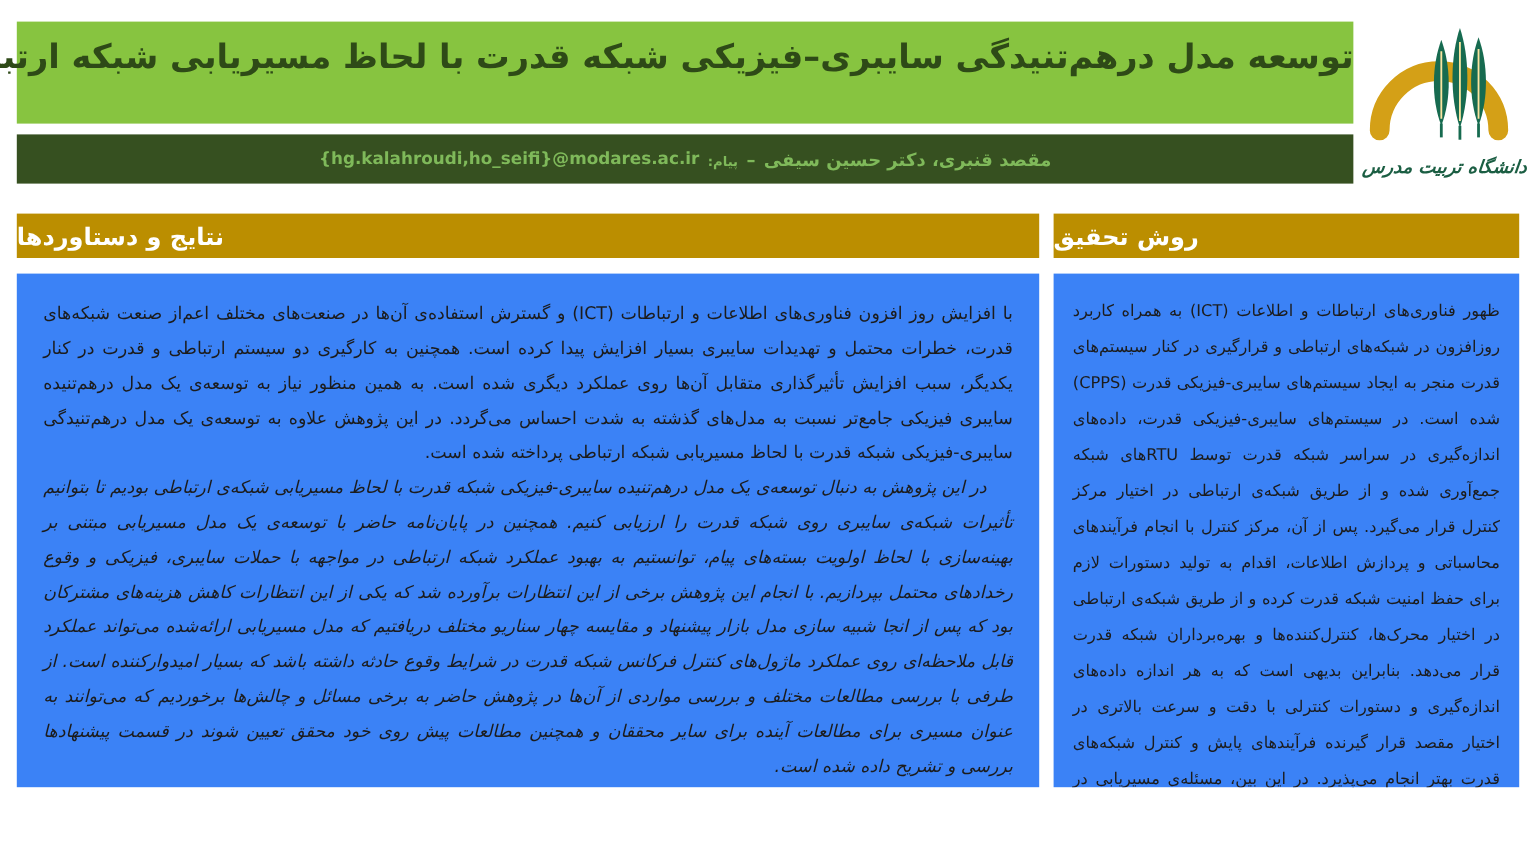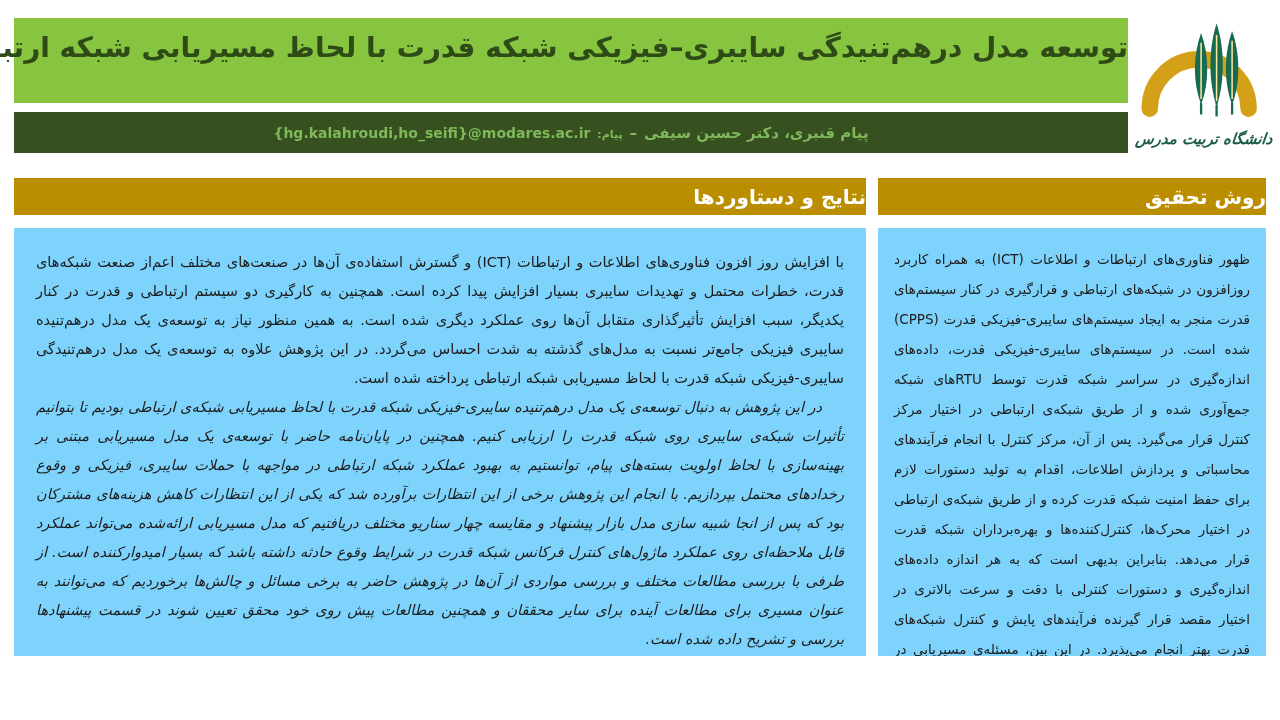--- a/index.html
+++ b/index.html
@@ -33,43 +33,43 @@
   }
   .emblem { margin-top:4px; width:126px; height:126px; display:inline-block; }
   .uni-name {
     direction:rtl; font-size:15px; font-weight:bold; font-style:italic;
     color:#1B5E43; margin-top:-4px; transform:skewX(-6deg);
   }
   
   .panel-header {
     position:absolute; top:178px; height:37px; background:#BB8E00;
     color:#ffffff; font-weight:bold; font-size:20px;
-    display:flex; align-items:center; justify-content:flex-start; direction:rtl;
+    display:flex; align-items:center; justify-content:flex-end; direction:rtl;
   }
   .ph-results { left:14px; width:852px; }
   .ph-method  { left:878px; width:388px; }
   .panel-body {
-    position:absolute; top:228px; height:428px; background:#7dd3fc;
+    position:absolute; top:228px; height:428px; background:#3b82f6;
     direction:rtl; text-align:justify; color:#1C1C1C;
     box-sizing:border-box; overflow:hidden;
   }
   .pb-results { left:14px; width:852px; padding:20px 22px; font-size:14.5px; line-height:29px; }
   .pb-method  { left:878px; width:388px; padding:16px; font-size:13.5px; line-height:30px; }
   .panel-body p { margin:0; }
   .panel-body p.indent { text-indent:22px;font-style:italic; }
 </style>
 </head>
 <body>
 
 <div class="top-band">
   <div class="title">توسعه مدل درهم‌تنیدگی سایبری–فیزیکی شبکه قدرت با لحاظ مسیریابی شبکه ارتباطی</div>
 </div>
 
 <div class="author-band">
-  <span class="authors">پیام قنبری، دکتر حسین سیفی</span>
+  <span class="authors">مقصد قنبری، دکتر حسین سیفی</span>
   <span class="sep">–</span>
   <span class="contact-label">پیام:</span>
   <span class="email" dir="ltr">{hg.kalahroudi,ho_seifi}@modares.ac.ir</span>
 </div>
 
 <div class="logo-area">
   <svg class="emblem" viewBox="0 0 130 130" xmlns="http://www.w3.org/2000/svg">
 
     <path d="M 9 108 A 51 51 0 0 1 111 108" fill="none" stroke="#D4A017" stroke-width="17" stroke-linecap="round"></path>
 

